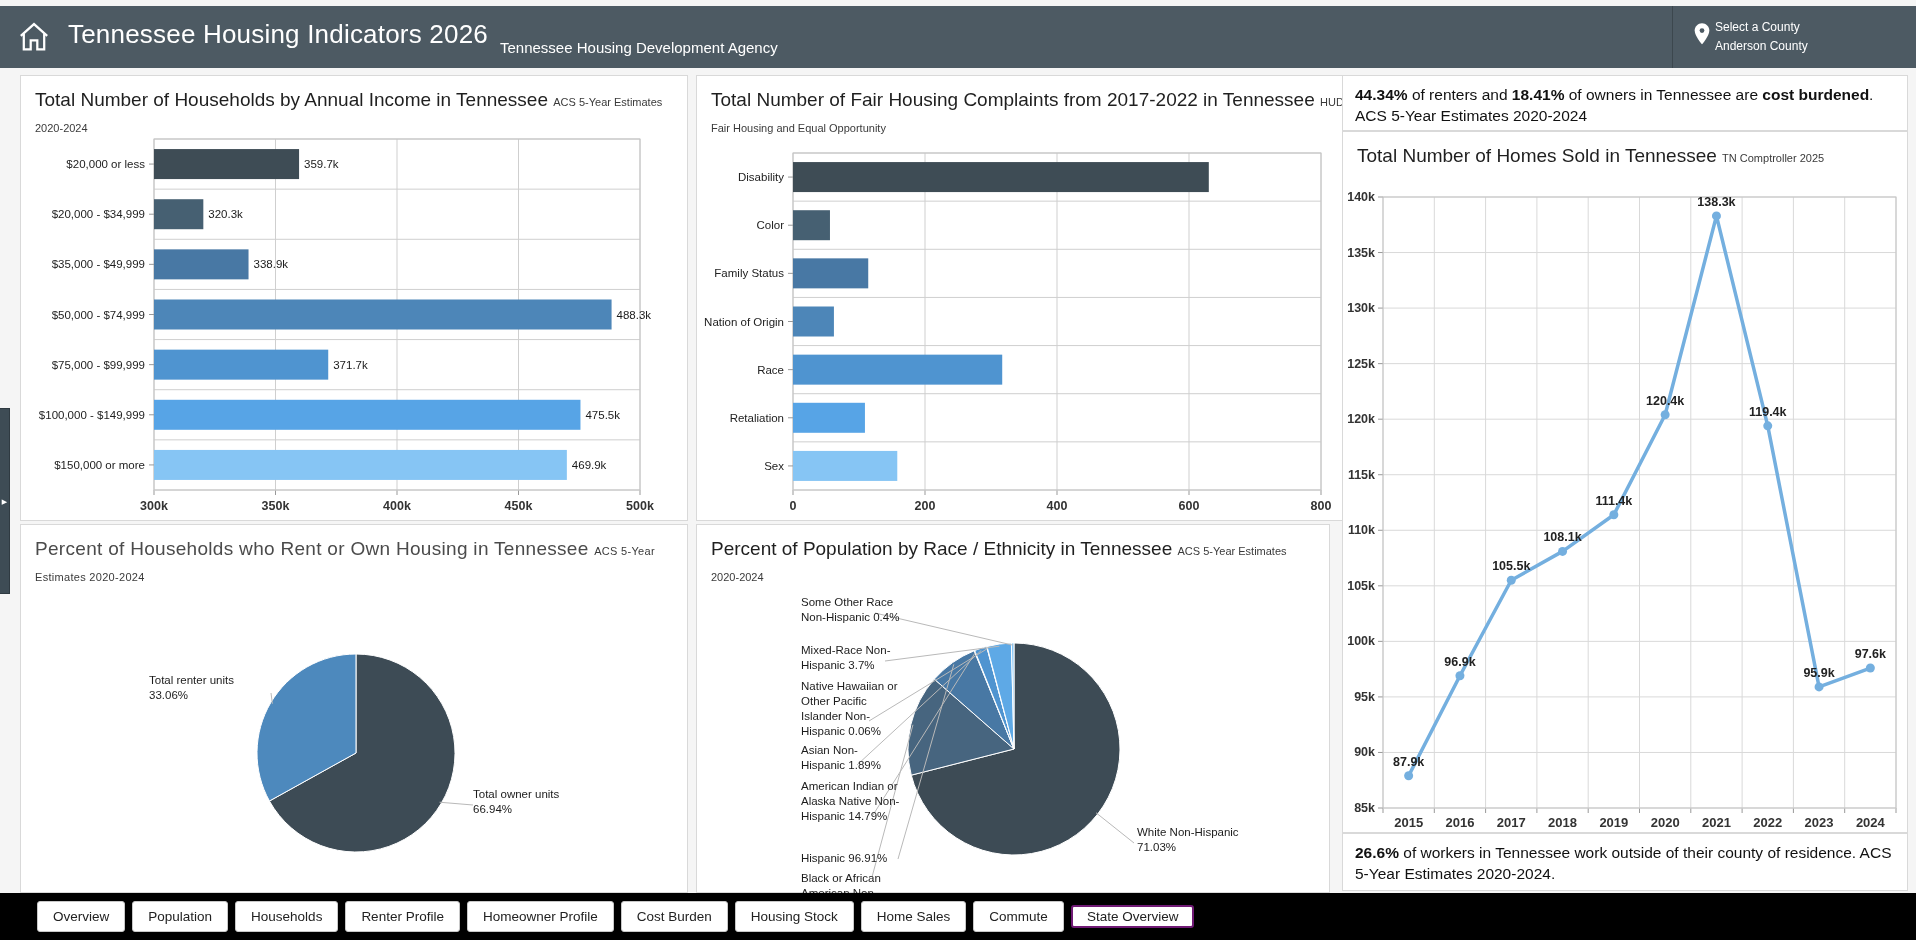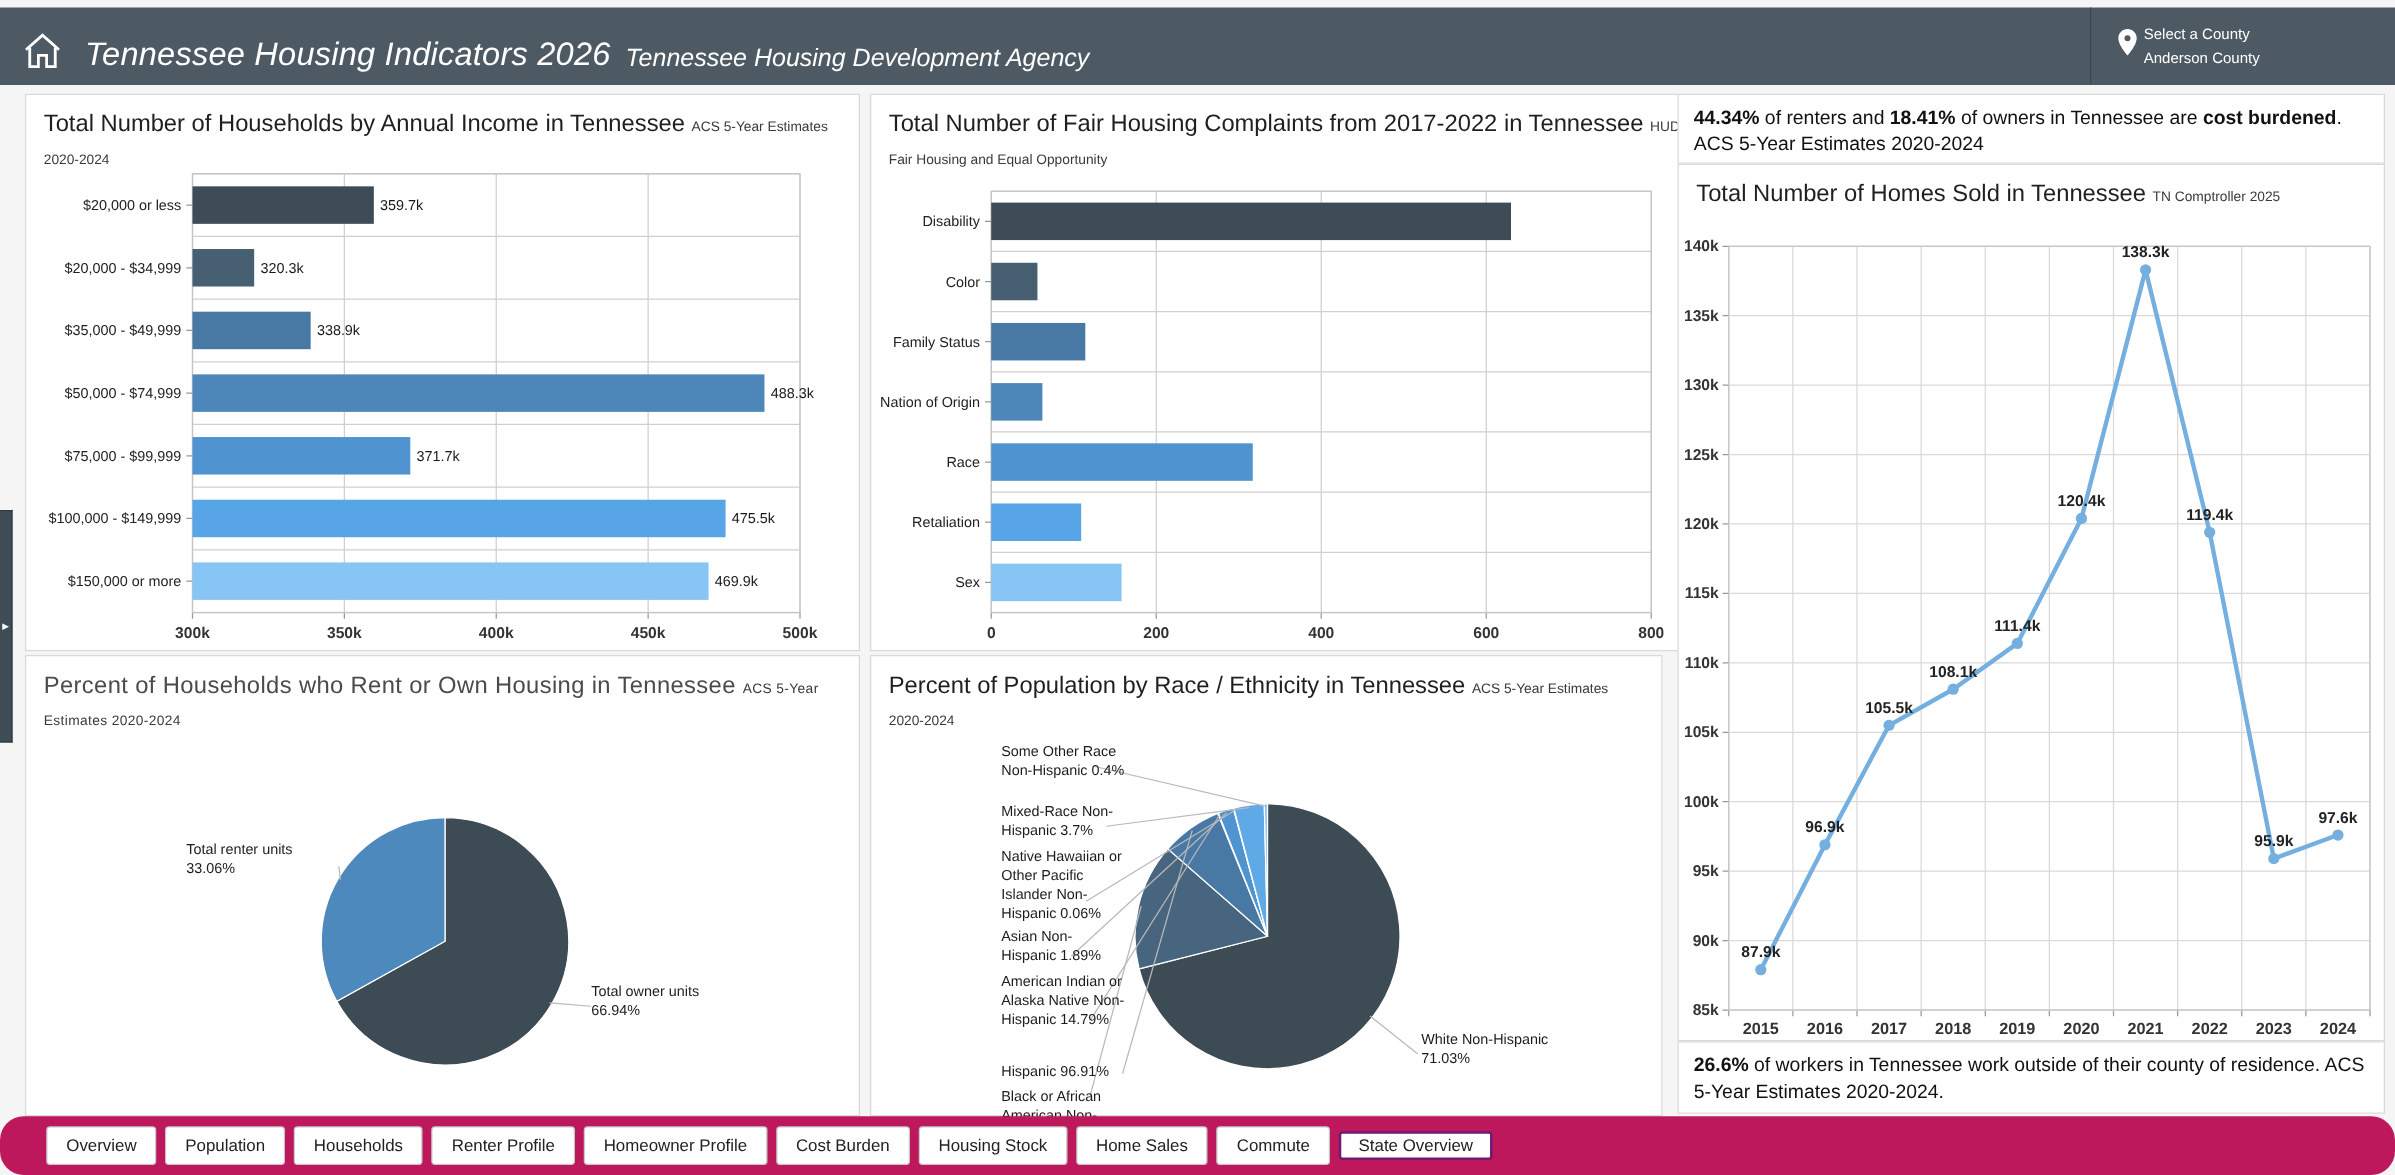--- a/index.html
+++ b/index.html
@@ -2,23 +2,23 @@
 <html><head>
 <meta charset="utf-8">
 <style>
   html,body{margin:0;padding:0;background:#f5f5f5;}
   .page{position:relative;width:1916px;height:940px;background:#f5f5f5;
         font-family:"Liberation Sans","DejaVu Sans",sans-serif;overflow:hidden;}
 
   
   .header{position:absolute;left:0;top:6px;width:1916px;height:62px;background:#4d5a63;
           display:flex;align-items:center;color:#fff;}
-  .h-left{display:flex;align-items:flex-end;padding-left:16px;flex:1;min-width:0;font-style:italic;}
+  .h-left{display:flex;align-items:flex-start;padding-left:16px;flex:1;min-width:0;}
   .h-title{font-size:26px;font-weight:400;margin:0 0 0 16px;letter-spacing:.2px;white-space:nowrap;}
-  .h-sub{font-size:20px;margin-left:12px;margin-top:20px;white-space:nowrap;}
+  .h-sub{font-size:15px;margin-left:12px;margin-top:20px;white-space:nowrap;}
   .h-right{position:absolute;left:1672px;top:0;width:244px;height:62px;border-left:1px solid #3c474e;
            display:flex;align-items:center;cursor:pointer;}
   .h-right .pin{margin-left:18px;}
   .h-right .lines{margin-left:2px;font-size:12px;line-height:19px;}
 
   
   .drawer{position:absolute;left:0;top:408px;width:9px;height:184px;background:#3e4c55;
           border:1px solid #2f3a41;border-left:none;display:flex;align-items:center;justify-content:center;
           cursor:pointer;}
   .drawer span{color:#fff;font-size:7px;line-height:7px;}
@@ -45,22 +45,22 @@
   .axis-lab{font:700 12.5px "Liberation Sans",sans-serif;fill:#333;}
   .cat-lab {font:400 11.5px "Liberation Sans",sans-serif;fill:#222;}
   .val-lab {font:400 11.5px "Liberation Sans",sans-serif;fill:#1a1a1a;}
   .ylab    {font:700 12.5px "Liberation Sans",sans-serif;fill:#333;}
   .yearlab {font:700 13px  "Liberation Sans",sans-serif;fill:#333;}
   .ptlab   {font:600 12.5px "Liberation Sans",sans-serif;fill:#222;}
 
   .pielab{position:absolute;font-size:11.5px;line-height:15px;color:#1c1c1c;}
 
   
-  .tabbar{position:absolute;left:0;top:893px;width:1916px;height:47px;background:#be185d;
-          display:flex;align-items:center;padding-left:37px;box-sizing:border-box;border-radius:19px;}
+  .tabbar{position:absolute;left:0;top:893px;width:1916px;height:47px;background:#000000;
+          display:flex;align-items:center;padding-left:37px;box-sizing:border-box;}
   .tab{background:#fff;border:1px solid #c8c8c8;border-radius:3px;padding:7px 15px;margin-right:7px;
        font-size:13.5px;color:#222;white-space:nowrap;cursor:pointer;}
   .tab.active{border:2px solid #701a75;padding:2px 14px;}
 </style>
 </head>
 <body>
 
 <div class="page">
 
   <div class="header">

